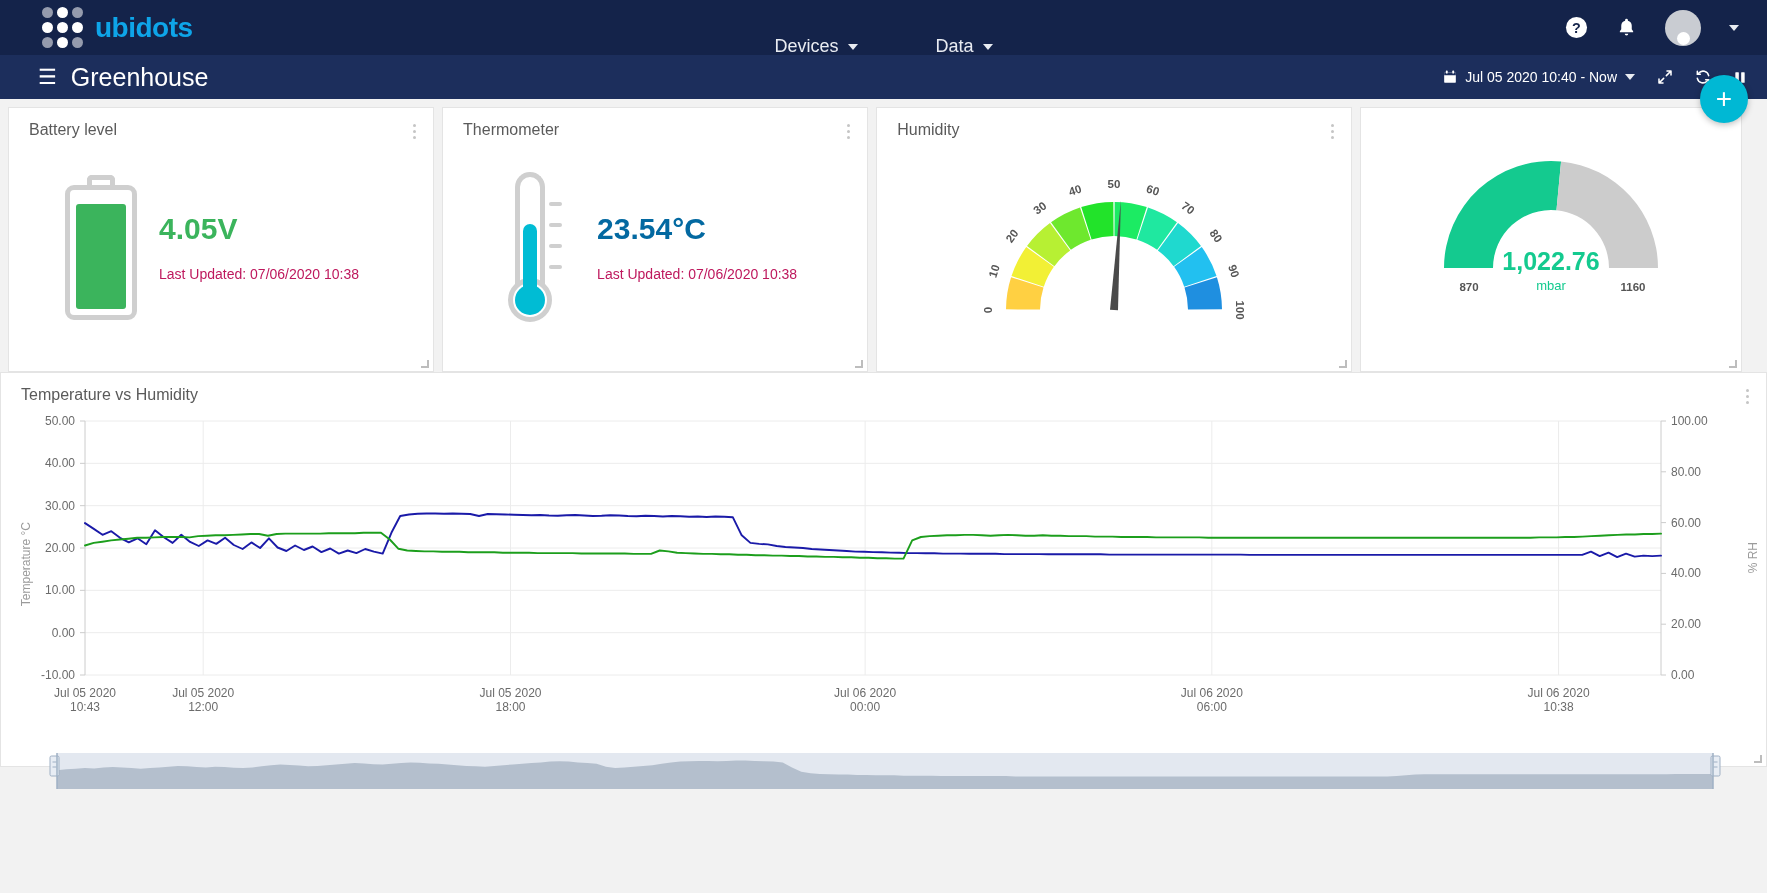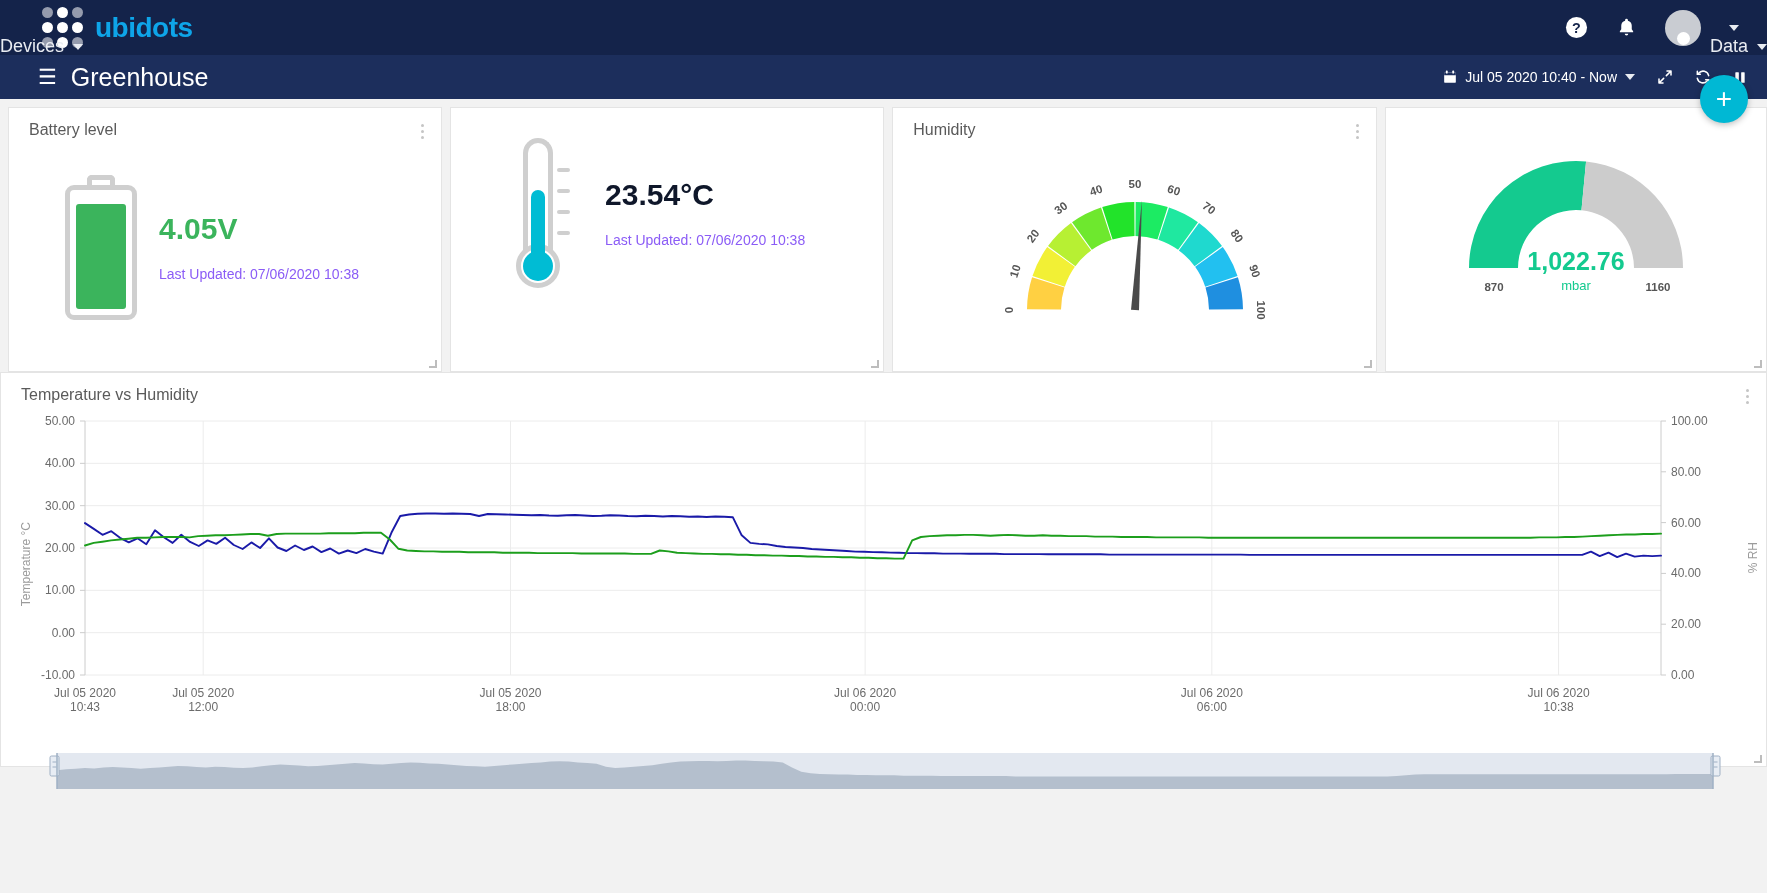--- a/index.html
+++ b/index.html
@@ -18,21 +18,21 @@
   .logo-dots {
     display: grid; grid-template-columns: repeat(3, 11px);
     grid-template-rows: repeat(3, 11px); gap: 4px;
   }
   .logo-dots i { display:block; width: 11px; height: 11px; border-radius: 50%; background: #fff; }
   .logo-dots i.dim { opacity: .55; }
   .logo-text { color:#0ea5e9; font-size: 28px; font-weight: 700; letter-spacing: -.5px; }
 
   .nav-center {
     position: absolute; left: 0; right: 0; top:0; bottom: 0;
-    display: flex; align-items: center; justify-content: space-between; gap: 78px;
+    display: flex; align-items: center; justify-content: center; gap: 78px;
     pointer-events: none;
     margin-top: 38px;
   }
   .nav-item {
     color: #e9ecf2; font-size: 18px; display:flex; align-items:center; gap: 9px;
     pointer-events: auto; cursor: pointer;
   }
   .caret { width:0;height:0;border-left:5px solid transparent;border-right:5px solid transparent;border-top:6px solid #e9ecf2; }
 
   .nav-right {
@@ -59,37 +59,37 @@
 
   .fab {
     position: absolute; right: 19px; top: 20px; width: 48px; height: 48px;
     border-radius: 50%; background: #00b8d4; color:#fff;
     display:flex; align-items:center; justify-content:center;
     font-size: 28px; font-weight: 300; cursor: pointer; z-index: 5;
     box-shadow: 0 2px 6px rgba(0,0,0,.25);
   }
 
   
-  .grid { display: flex; gap: 8px; padding: 8px 0 0 8px; }
+  .grid { display: flex; gap: 8px; padding: 8px 25px 0 8px; }
   .card {
     background: #fff; border: 1px solid #e4e4e4; position: relative;
     height: 265px;
   }
   .c1 { width: 437px; } .c2 { width: 437px; } .c3 { width: 488px; } .c4 { flex: 1; }
   .card-head { display:flex; align-items:flex-start; padding: 13px 14px 0 20px; }
   .card-title { font-size: 16px; color: #5a5a5a; font-weight: 400; }
   .kebab { margin-left:auto; display:flex; flex-direction:column; gap:3px; cursor:pointer; padding: 3px; }
   .kebab i { width:3px;height:3px;border-radius:50%;background:#c5c5c5; display:block; }
   .resize { position:absolute; right:4px; bottom:3px; width:8px;height:8px;
             border-right:2px solid #bdbdbd; border-bottom:2px solid #bdbdbd; cursor: nwse-resize; }
 
   .metric-body { display:flex; align-items:center; height: 210px; padding: 0 18px; }
   .metric-text { margin-left: 22px; }
   .metric-val { font-size: 30px; font-weight: 700; line-height:1.1; }
-  .metric-sub { font-size: 14px; color:#8b5cf6; margin-top: 21px; }
+  .metric-sub { font-size: 14px; color:#be185d; margin-top: 21px; }
 
   
   .battery { position: relative; width: 72px; height: 145px; margin-left: 38px; }
   .battery .shell { position:absolute; inset:0; top:10px; border: 5px solid #cfcfcf; border-radius: 9px; }
   .battery .cap { position:absolute; left: 22px; top: 0; width: 28px; height: 13px;
                   border:5px solid #cfcfcf; border-bottom:none; border-radius: 5px 5px 0 0; background:#fff; }
   .battery .fill { position:absolute; left: 11px; right: 11px; bottom: 11px; top: 29px;
                    background:#3bb45c; border-radius: 3px; }
 
   
@@ -232,33 +232,41 @@
       </div>
       <div class="metric-text">
         <div class="metric-val" style="color:#3bb45c">4.05V</div>
         <div class="metric-sub">Last Updated: 07/06/2020 10:38</div>
       </div>
     </div>
     <span class="resize"></span>
   </div>
 
   <div class="card c2">
+    <div class="card-head">
+      <span class="card-title">Thermometer</span>
+      <span class="kebab">
+          <i></i>
+          <i></i>
+          <i></i>
+        </span>
+    </div>
     <div class="metric-body">
       <div class="thermo">
         <div class="tube"></div>
         <div class="tick" style="top:30px"></div>
         <div class="tick" style="top:51px"></div>
         <div class="tick" style="top:72px"></div>
         <div class="tick" style="top:93px"></div>
         <div class="bulb"></div>
         <div class="merc"></div>
         <div class="bulbfill"></div>
       </div>
       <div class="metric-text">
-        <div class="metric-val" style="color:#0f172a">23.54°C</div>
+        <div class="metric-val" style="color:#0369a1">23.54°C</div>
         <div class="metric-sub">Last Updated: 07/06/2020 10:38</div>
       </div>
     </div>
     <span class="resize"></span>
   </div>
 
   <div class="card c3">
     <div class="card-head">
       <span class="card-title">Humidity</span>
       <span class="kebab">

